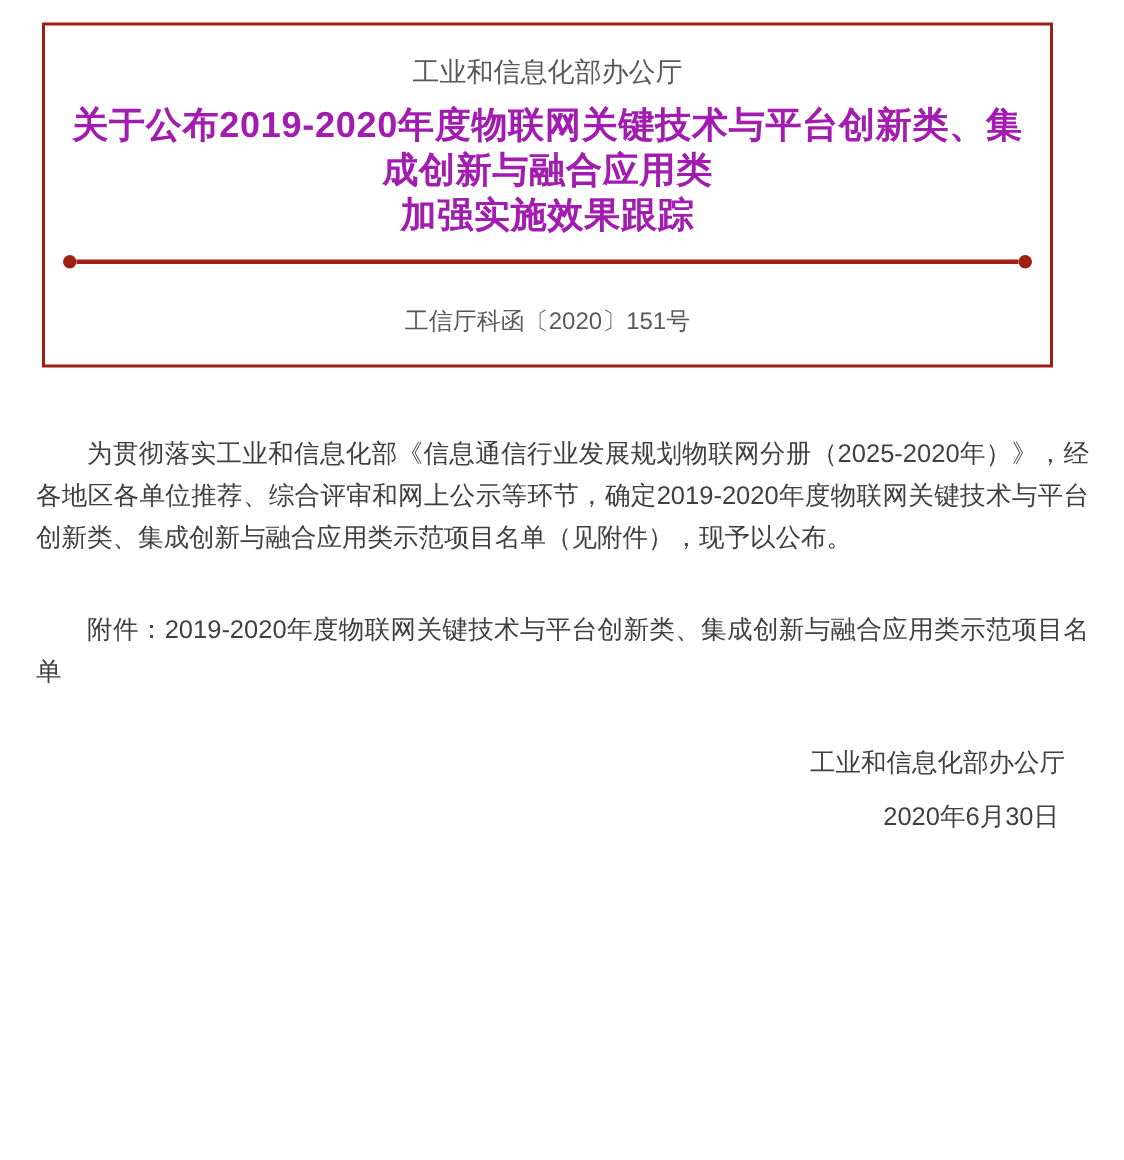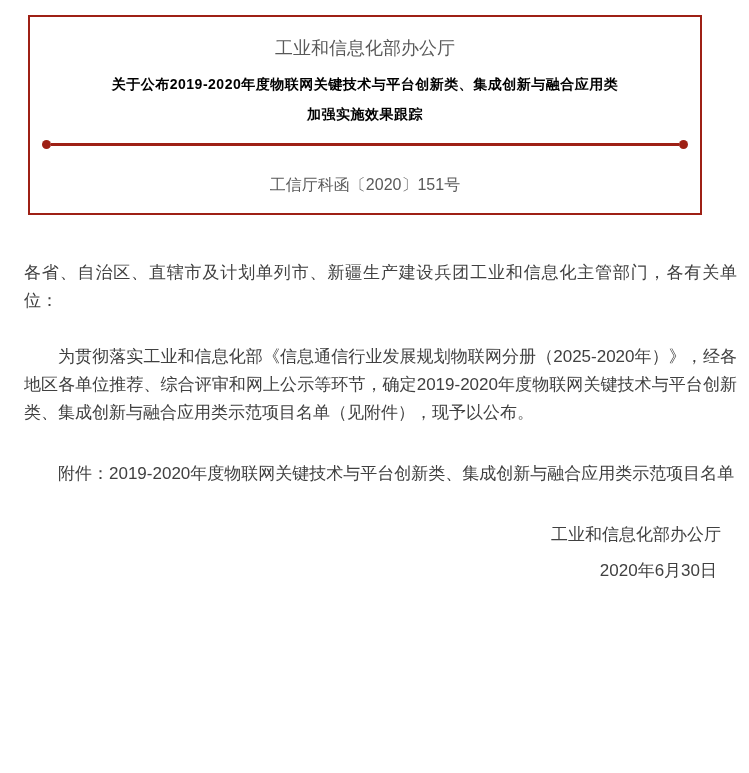--- a/index.html
+++ b/index.html
@@ -11,45 +11,45 @@
     width: 749px;
     height: 773px;
     overflow: hidden;
     font-family: "Liberation Sans", "DejaVu Sans", sans-serif;
     -webkit-font-smoothing: antialiased;
   }
   .page {
     box-sizing: border-box;
     width: 749px;
     height: 773px;
-    padding: 15px 12px 0 24px;
+    padding: 15px 23px 0 24px;
     background: #ffffff;
   }
 
   
   .notice-box {
     box-sizing: border-box;
     width: 674px;
     margin-left: 4px;
     border: 2px solid #9e2015;
     padding: 20px 12px 18px 12px;
     text-align: center;
     background: #ffffff;
   }
   .org-name {
     font-size: 18px;
     line-height: 23px;
     color: #595959;
   }
   .notice-title {
     margin-top: 9px;
-    font-size: 14px;
+    font-size: 24px;
     font-weight: bold;
     line-height: 30px;
-    color: #000000;
+    color: #a21caf;
     letter-spacing: 0.5px;
   }
   .title-divider {
     display: flex;
     align-items: center;
     margin: 11px 0 0 0;
     height: 9px;
   }
   .divider-dot {
     width: 9px;
@@ -120,21 +120,20 @@
     </div>
     <div class="title-divider">
       <span class="divider-dot"></span>
       <span class="divider-line"></span>
       <span class="divider-dot"></span>
     </div>
     <div class="doc-number">工信厅科函〔2020〕151号</div>
   </div>
 
   <div class="doc-body">
-    <p class="salutation">各省、自治区、直辖市及计划单列市、新疆生产建设兵团工业和信息化主管部门，各有关单位：</p>
     <p class="indented">为贯彻落实工业和信息化部《信息通信行业发展规划物联网分册（2025-2020年）》，经各地区各单位推荐、综合评审和网上公示等环节，确定2019-2020年度物联网关键技术与平台创新类、集成创新与融合应用类示范项目名单（见附件），现予以公布。</p>
     <p class="indented">附件：2019-2020年度物联网关键技术与平台创新类、集成创新与融合应用类示范项目名单</p>
 
     <div class="signature">
       <span class="sig-org">工业和信息化部办公厅</span>
       <span class="sig-date">2020年6月30日</span>
     </div>
   </div>
 
 </div>

